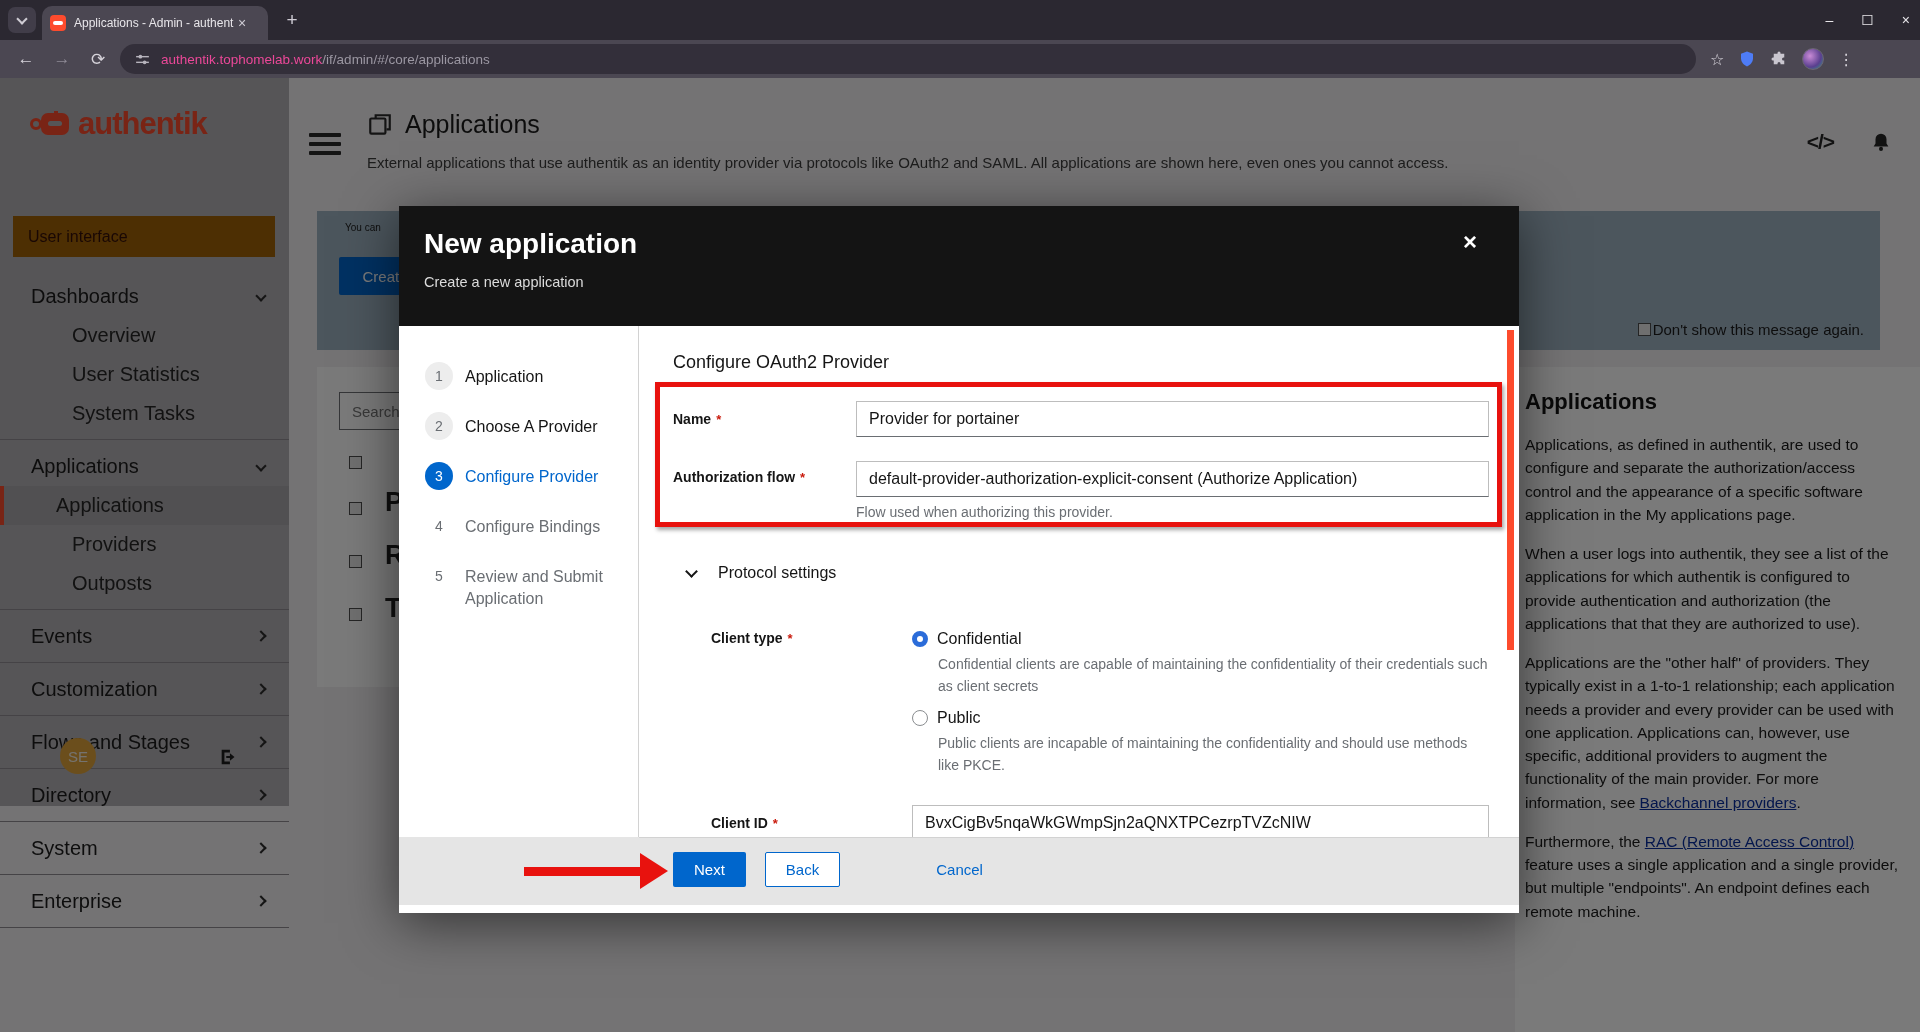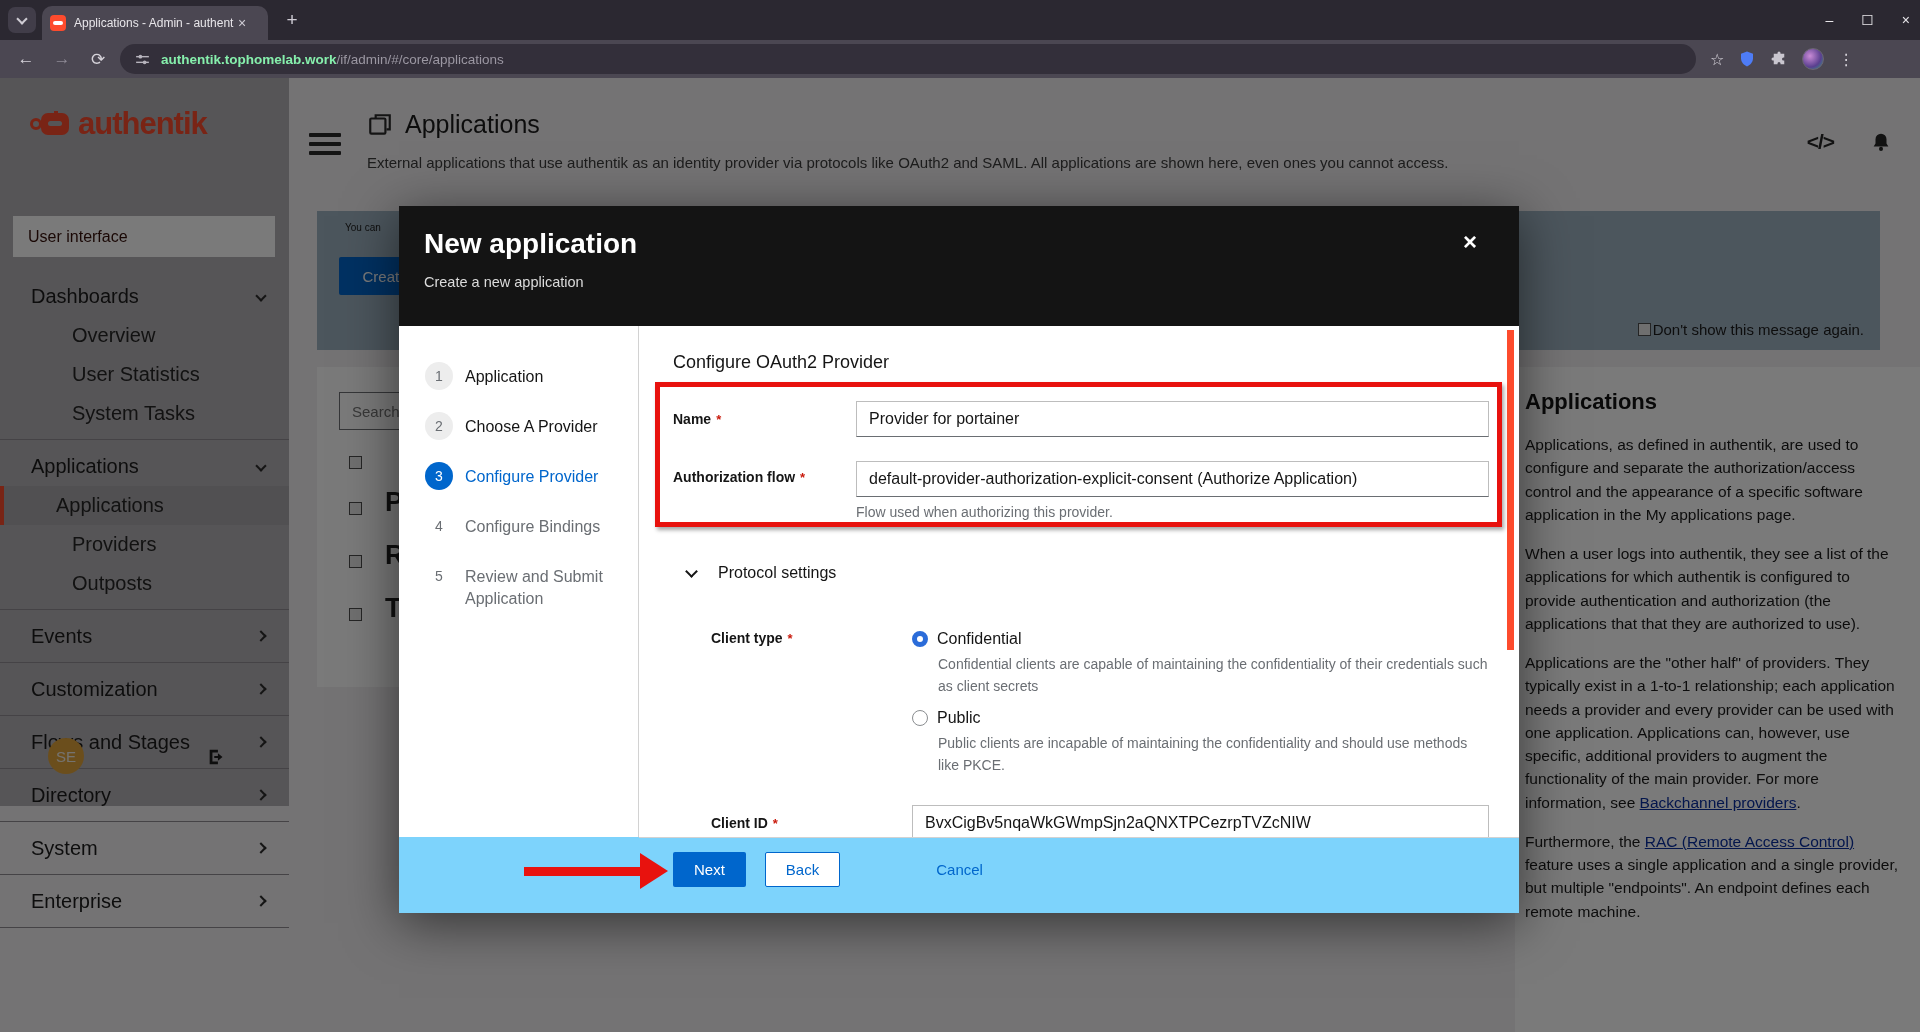--- a/index.html
+++ b/index.html
@@ -17,42 +17,42 @@
   .favicon::after { content:""; position:absolute; left:3px; top:6px; width:10px; height:4px; border-radius:2px; background:#fff; }
   .tab-title { color:#e8e6ea; font-size:12px; margin-left:8px; white-space:nowrap; overflow:hidden; width:160px; }
   .tab-close { color:#cfccd4; font-size:14px; margin-left:4px; cursor:default; }
   .newtab { position:absolute; left:280px; top:8px; color:#cfccd4; font-size:19px; line-height:24px; width:24px; text-align:center; }
   .wincontrols { position:absolute; right:10px; top:0; height:40px; display:flex; align-items:center; gap:28px; color:#e8e6ea; font-size:14px; }
   .toolbar { position:absolute; left:0; top:40px; width:100%; height:38px; background:#4b4752; display:flex; align-items:center; }
   .navbtn { color:#d6d3da; font-size:17px; width:36px; text-align:center; flex:none; }
   .navbtn.dim { color:#8f8b97; }
   .urlbar { height:30px; flex:none; width:1576px; margin-left:4px; background:#332f3a; border-radius:15px; display:flex; align-items:center; padding:0 14px; }
   .url-text { font-size:13.5px; margin-left:10px; white-space:nowrap; }
-  .url-domain { color:#86efac;font-weight:bold; }
+  .url-domain { color:#ec4899; }
   .url-path { color:#9b97a2; }
   .tool-ico { margin-left:14px; flex:none; display:flex; align-items:center; }
   .star { color:#d6d3da; font-size:16px; }
   .kebab { color:#d6d3da; font-size:16px; letter-spacing:0; }
   .chrome-avatar { width:22px; height:22px; border-radius:50%; background:radial-gradient(circle at 35% 35%, #c98bd6, #5a3f8f 60%, #2e9e83); border:1px solid #6a6572; }
 
   
   .app { position:absolute; left:0; top:78px; width:1920px; height:954px; background:#f2f0f2; }
   .sidebar { position:absolute; left:0; top:0; width:289px; height:728px; background:#b5b2b6; }
   .logo-row { position:absolute; left:30px; top:28px; display:flex; align-items:center; }
   .logo-text { color:#fd4b2d; font-size:31px; font-weight:bold; letter-spacing:-1px; margin-left:6px; }
-  .ui-btn { position:absolute; left:13px; top:138px; width:262px; height:41px; background:#ffffff; color:#35100a; font-size:16px; line-height:41px; padding-left:15px; }
+  .ui-btn { position:absolute; left:13px; top:138px; width:262px; height:41px; background:#a16207; color:#35100a; font-size:16px; line-height:41px; padding-left:15px; }
   .nav { position:absolute; left:0; top:198px; width:289px; }
   .nav-item { position:relative; height:40px; display:flex; align-items:center; padding-left:31px; font-size:20px; color:#1c1c1c; }
   .nav-item.sub { padding-left:72px; color:#262626; height:39px; }
   .nav-item.active { border-left:4px solid #fd4b2d; padding-left:52px; background:#aaa7ab; }
   .nav-chev { position:absolute; right:24px; width:8px; height:8px; border-right:2px solid #2c2c2c; border-bottom:2px solid #2c2c2c; }
   .nav-chev.down { transform:rotate(45deg); }
   .nav-chev.right { transform:rotate(-45deg); }
   .nav-div { height:1px; background:#908d92; margin:6px 0; }
-  .side-foot { position:absolute; left:0; bottom:18px; width:289px; height:54px;padding-left:28px; }
+  .side-foot { position:absolute; left:12px; bottom:18px; width:289px; height:54px;padding-left:28px; }
   .side-avatar { position:absolute; left:48px; top:4px; width:36px; height:36px; border-radius:50%; background:#e0a33c; color:#f4f0e8; font-size:15px; display:flex; align-items:center; justify-content:center; }
   .logout-ico { position:absolute; left:206px; top:12px; }
 
   
   .page-head { position:absolute; left:289px; top:0; width:1631px; height:132px; background:#f2f0f2; }
   .hamburger { position:absolute; left:20px; top:55px; width:32px; }
   .hamburger span { display:block; height:4px; background:#2a2a2a; margin-bottom:5px; border-radius:1px; }
   .ph-title-row { position:absolute; left:78px; top:32px; display:flex; align-items:center; }
   .ph-title { font-size:25px; color:#1b1b1b; margin-left:12px; }
   .ph-desc { position:absolute; left:78px; top:76px; font-size:15px; color:#3e3e3e; width:1420px; }
@@ -112,21 +112,21 @@
   .proto-group { margin-left:38px; }
   .proto-group .flabel { width:168px; }
   .proto-group .fctl { max-width:611px; }
   .frow.ctype { margin-top:48px; }
   .radio-line { display:flex; align-items:center; }
   .radio { width:16px; height:16px; border-radius:50%; border:1px solid #8a8d90; background:#fff; flex:none; }
   .radio.sel { border:5px solid #2b6cd9; }
   .radio-label { font-size:16px; color:#151515; margin-left:9px; }
   .radio-desc { font-size:14px; color:#6a6e73; line-height:1.55; margin:6px 0 12px 26px; max-width:585px; }
   .frow.cid { margin-top:16px; }
-  .modal-footer { position:absolute; left:0; bottom:0; width:100%; height:76px; background:#7dd3fc; }
+  .modal-footer { position:absolute; left:0; bottom:8px; width:100%; height:68px; background:#e5e5e5; }
   .footer-line { position:absolute; left:240px; right:0; top:0; height:1px; background:#d2d2d2; }
   .footer-btns { position:absolute; left:274px; top:15px; display:flex; align-items:center; }
   .btn-next { background:#0066cc; color:#fff; border:none; border-radius:2px; font-size:15px; padding:9px 21px; font-family:inherit; }
   .btn-back { background:#fff; color:#0066cc; border:1px solid #0066cc; border-radius:2px; font-size:15px; padding:8px 20px; margin-left:19px; font-family:inherit; }
   .btn-cancel { background:none; border:none; color:#0066cc; font-size:15px; margin-left:96px; font-family:inherit; }
   .scroll-thumb { position:absolute; left:1507px; top:330px; width:7px; height:320px; background:#fd4b2d; z-index:25; }
 
   
   .anno-rect { position:absolute; left:655px; top:382px; width:847px; height:145px; border:5px solid #e8120e; z-index:40; box-shadow:2px 3px 4px rgba(0,0,0,.35); }
   .anno-arrow { position:absolute; z-index:40; }

